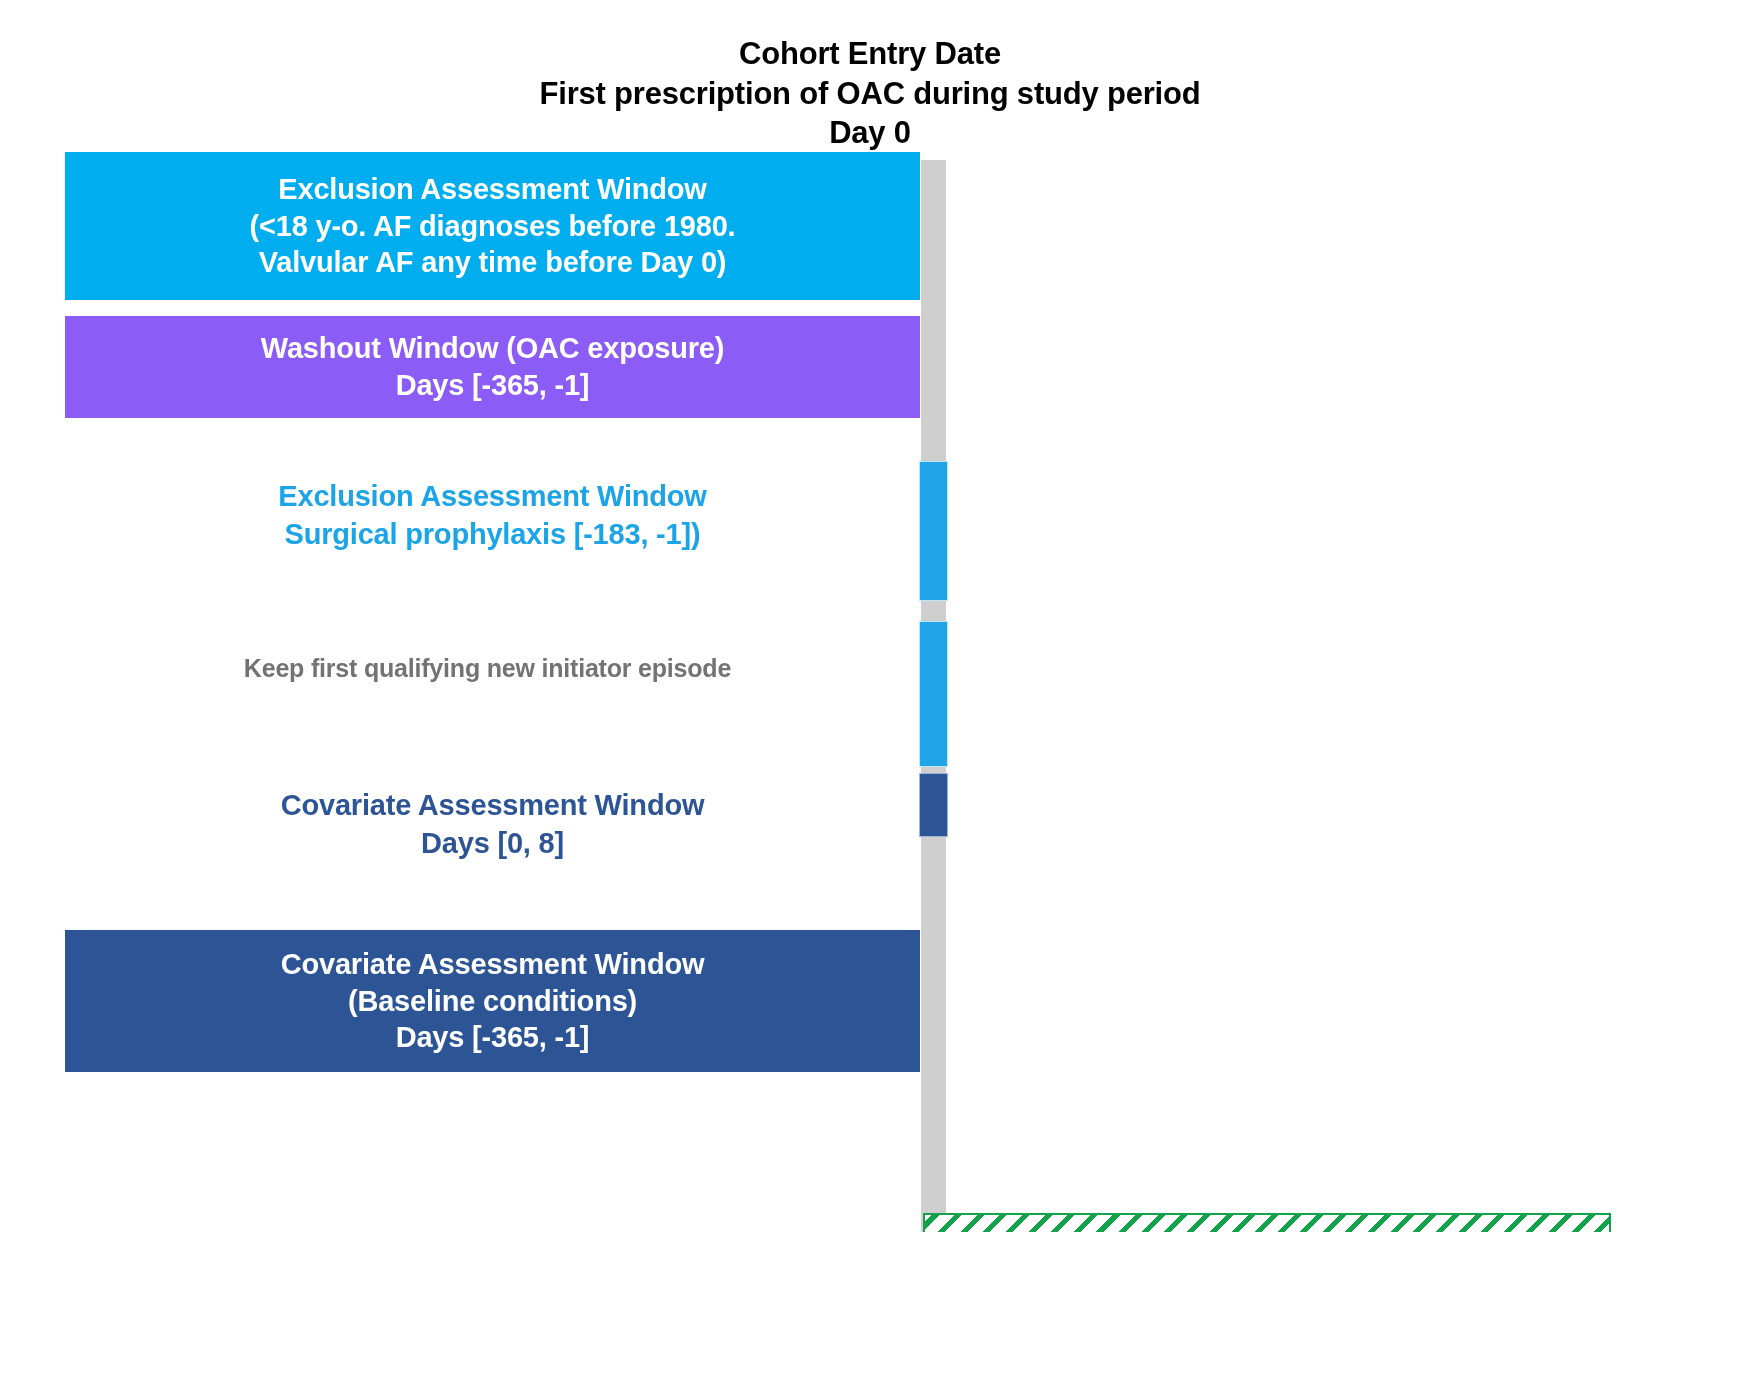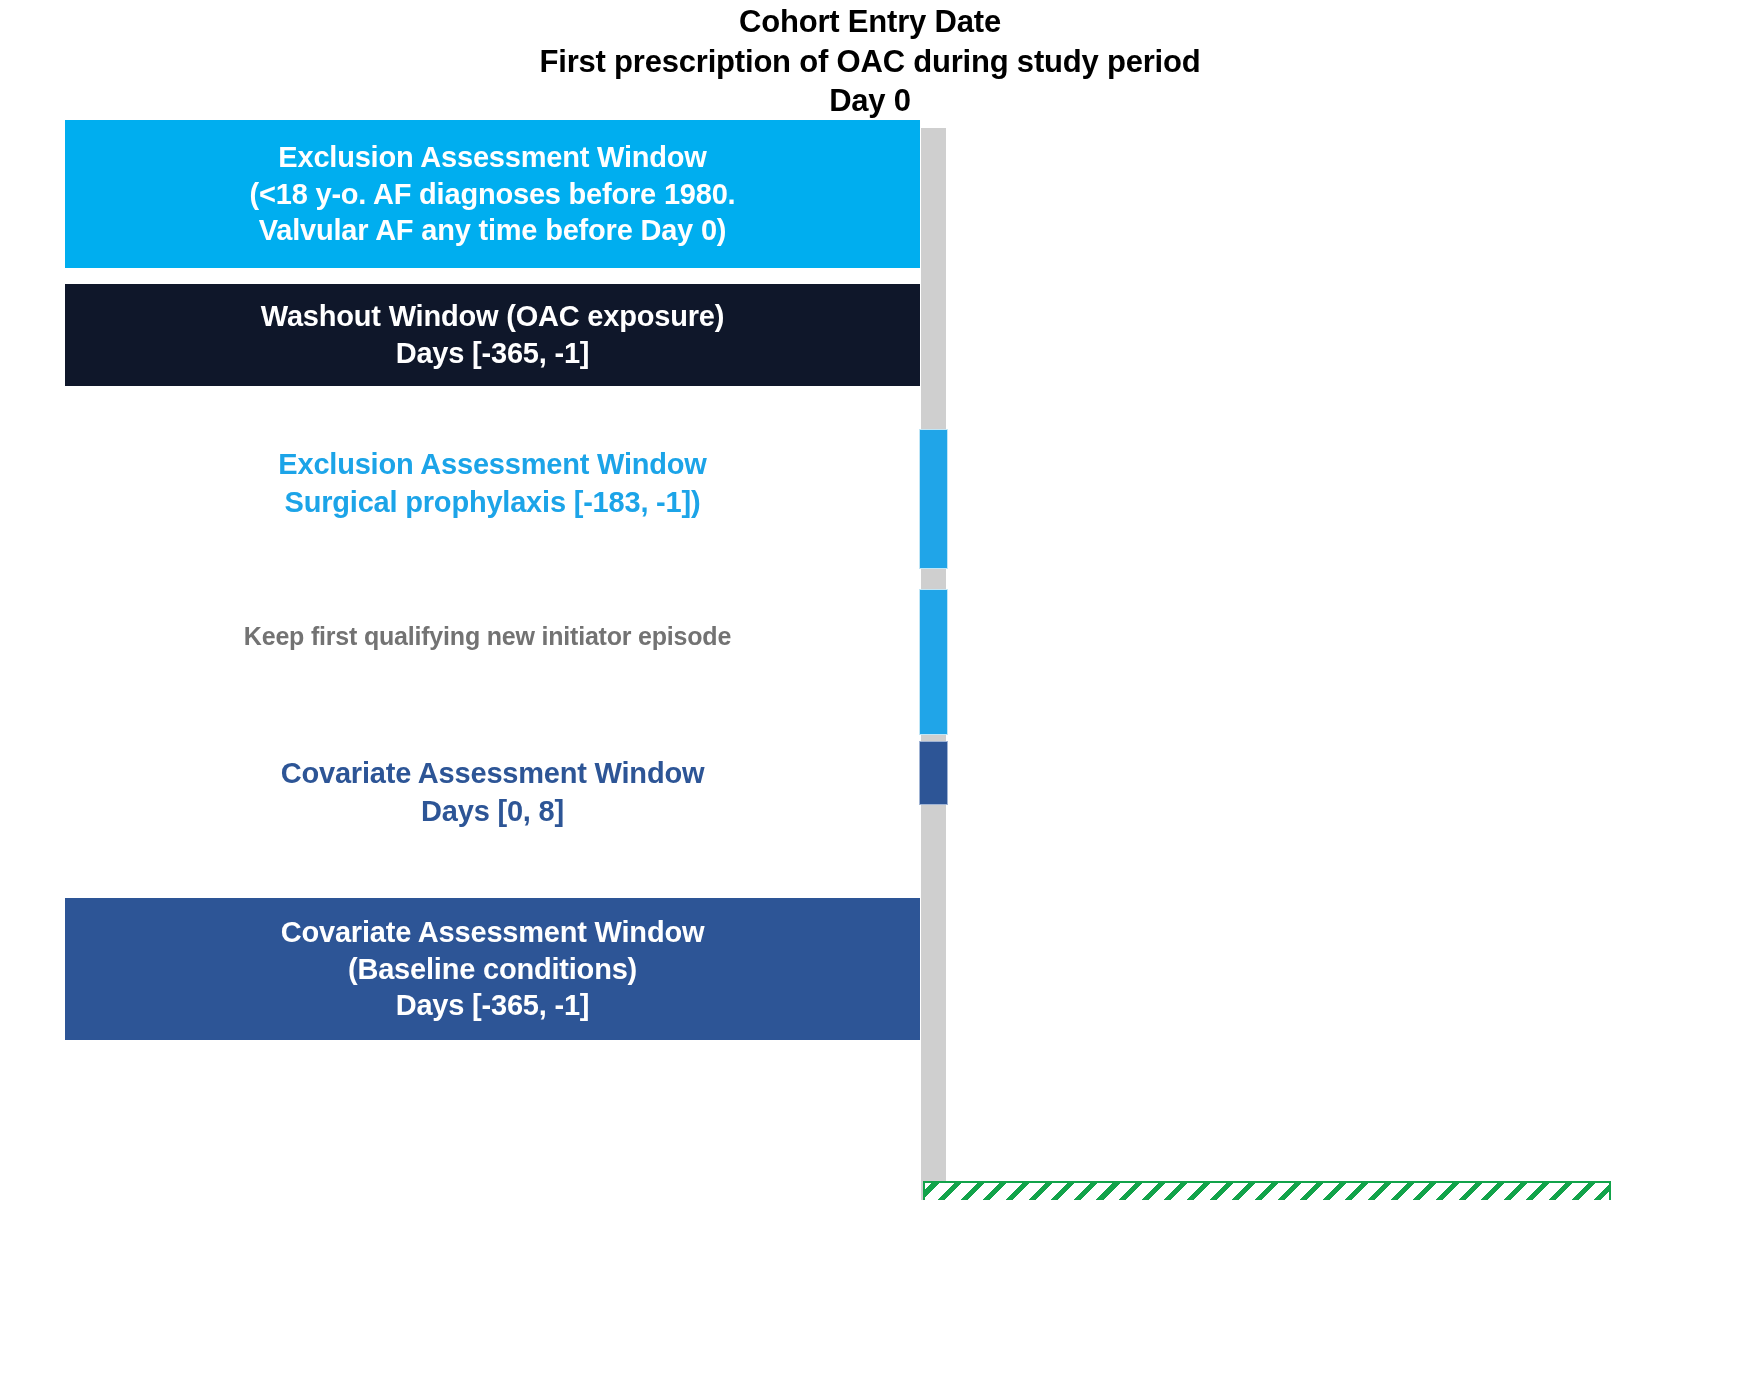--- a/index.html
+++ b/index.html
@@ -10,20 +10,21 @@
   }
   body {
     font-family: "Liberation Sans", sans-serif;
   }
   #canvas {
     position: relative;
     width: 1748px;
     height: 1200px;
     background: #ffffff;
     overflow: hidden;
+    margin-top: 32px;
   }
 
   
   .header {
     position: absolute;
     left: 430px;
     top: 2px;
     width: 880px;
     text-align: center;
     color: #000000;
@@ -110,21 +111,21 @@
   .filled { color: #ffffff; }
 
   
   .bar-exclusion1 {
     left: 65px; top: 120px; width: 855px; height: 148px;
     background: #00AEEF;
     font-size: 29px; line-height: 1.26;
   }
   .bar-washout {
     left: 65px; top: 284px; width: 855px; height: 102px;
-    background: #0f172a;
+    background: #8b5cf6;
     font-size: 29px; line-height: 1.26;
   }
   .bar-covariate-baseline {
     left: 65px; top: 898px; width: 855px; height: 142px;
     background: #2D5596;
     font-size: 29px; line-height: 1.26;
   }
 
   
   .seg {

